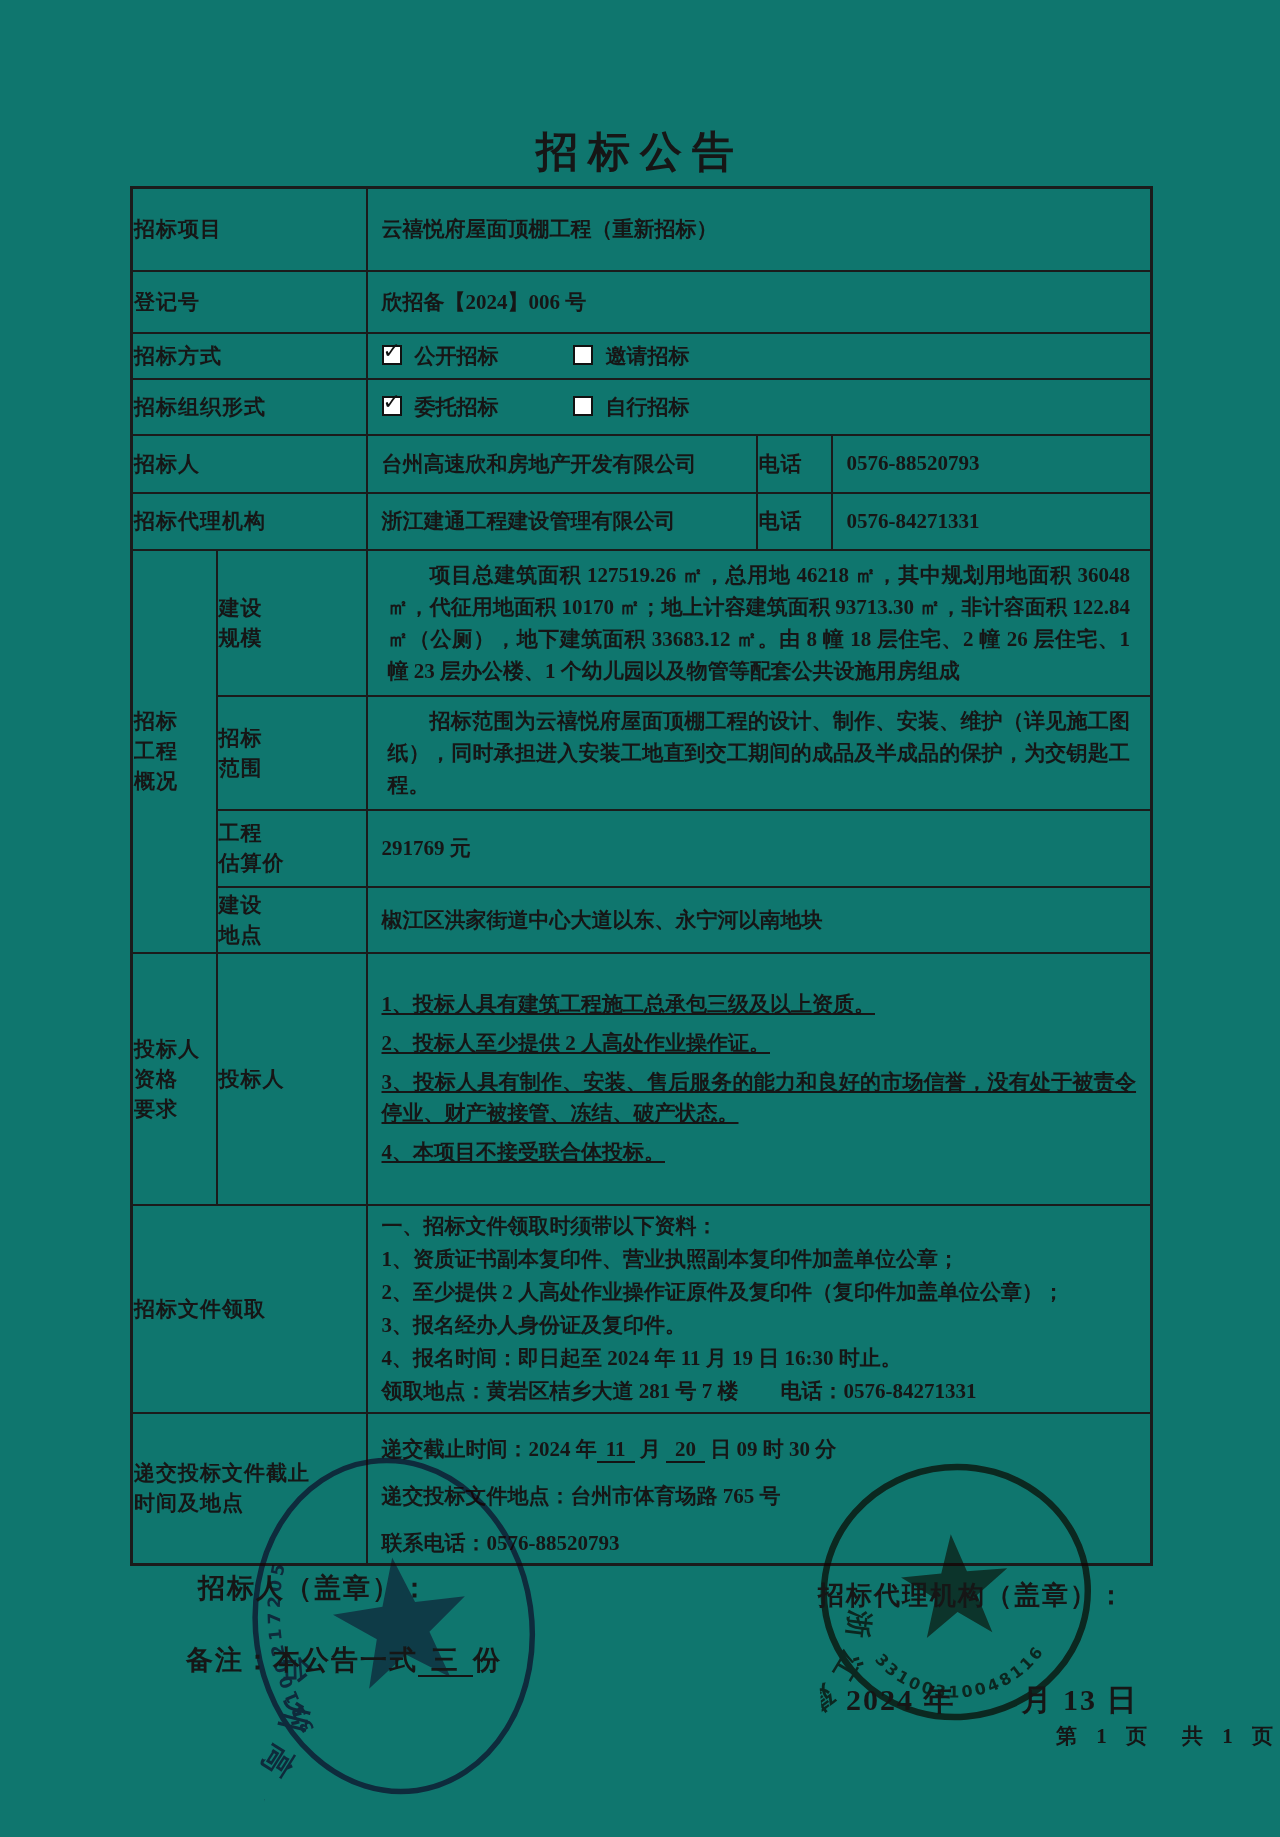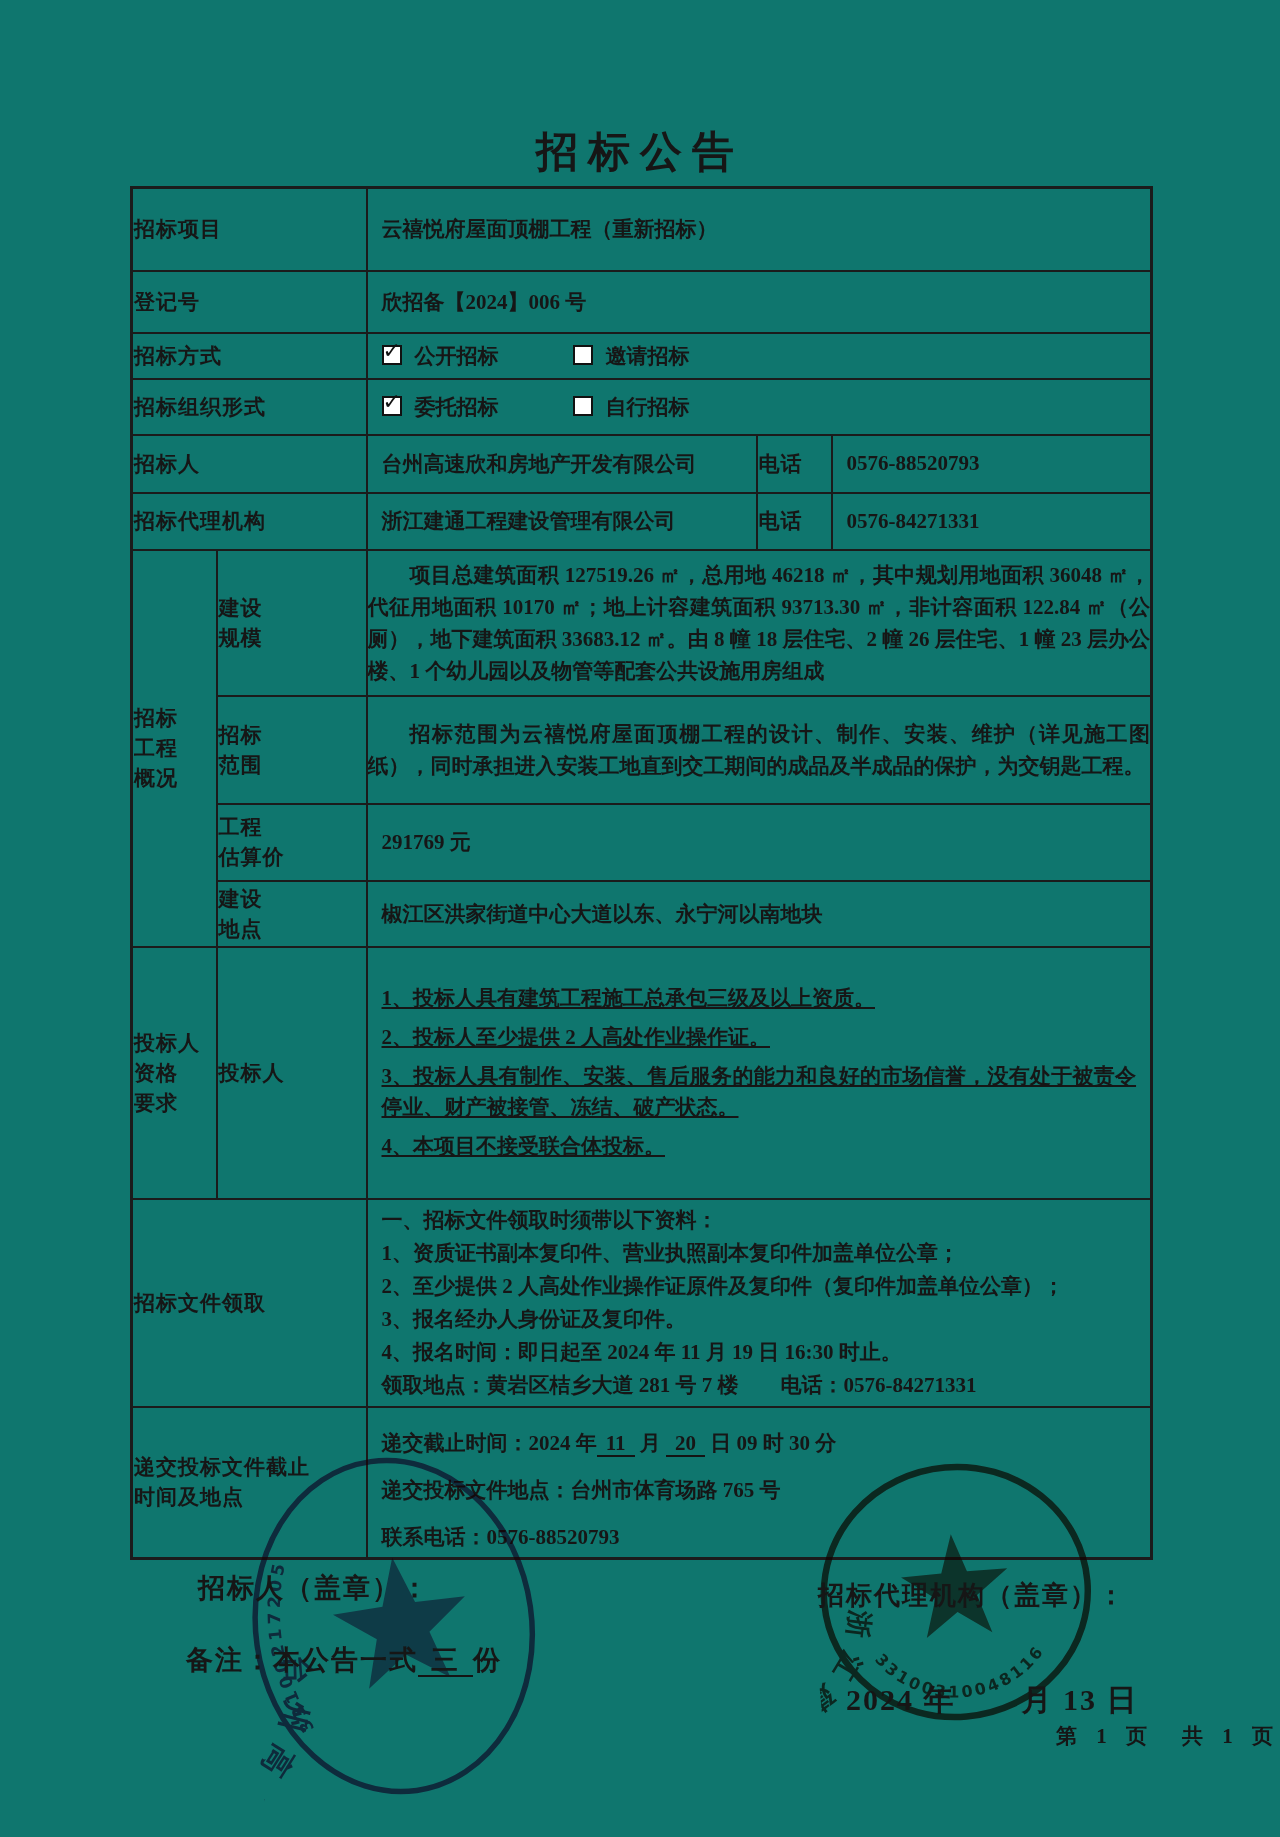--- a/index.html
+++ b/index.html
@@ -20,21 +20,21 @@
     border-collapse:collapse;table-layout:fixed;
     border:3px solid #1b1b1b;
   }
   table.doc td{
     border:2px solid #1b1b1b;
     font-size:21px;font-weight:700;
     overflow:hidden;
   }
   td.lbl{vertical-align:middle;letter-spacing:1px;line-height:30px;}
   td.ct{text-align:left;vertical-align:middle;padding:4px 14px;}
-  td.para{text-indent:2em;line-height:32px;text-align:justify;padding:8px 0;vertical-align:middle;}
+  td.para{text-indent:2em;line-height:32px;text-align:justify;padding:8px 20px;vertical-align:middle;}
   .list .li{line-height:31px;margin:8px 0;text-align:justify;text-decoration:underline;}
   .list2 .ln{line-height:33px;}
   .subm .ln{line-height:31px;margin-top:16px;}
   .cb{
     display:inline-block;width:16px;height:16px;border:2.5px solid #111;
     position:relative;vertical-align:-2px;background:#fff;
   }
   .tick{
     position:absolute;left:-1px;top:-9px;
     font-family:"DejaVu Sans",sans-serif;font-size:22px;font-weight:700;color:#111;

